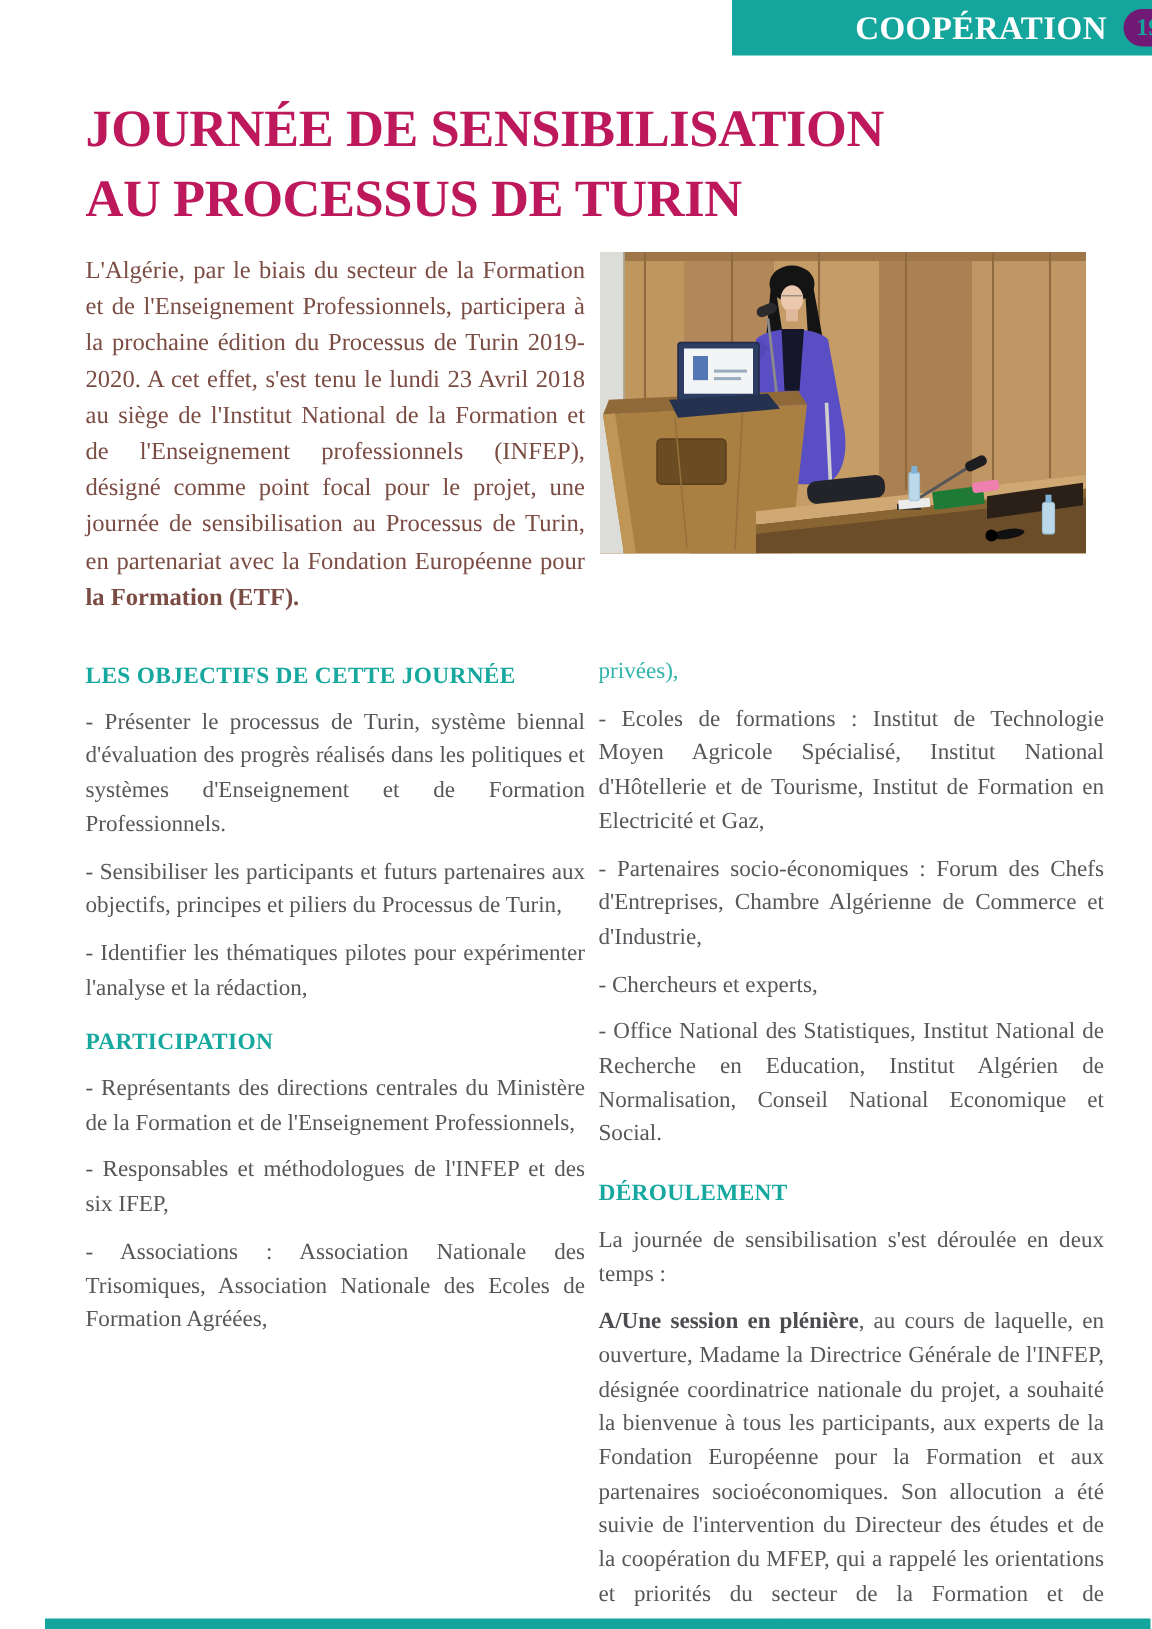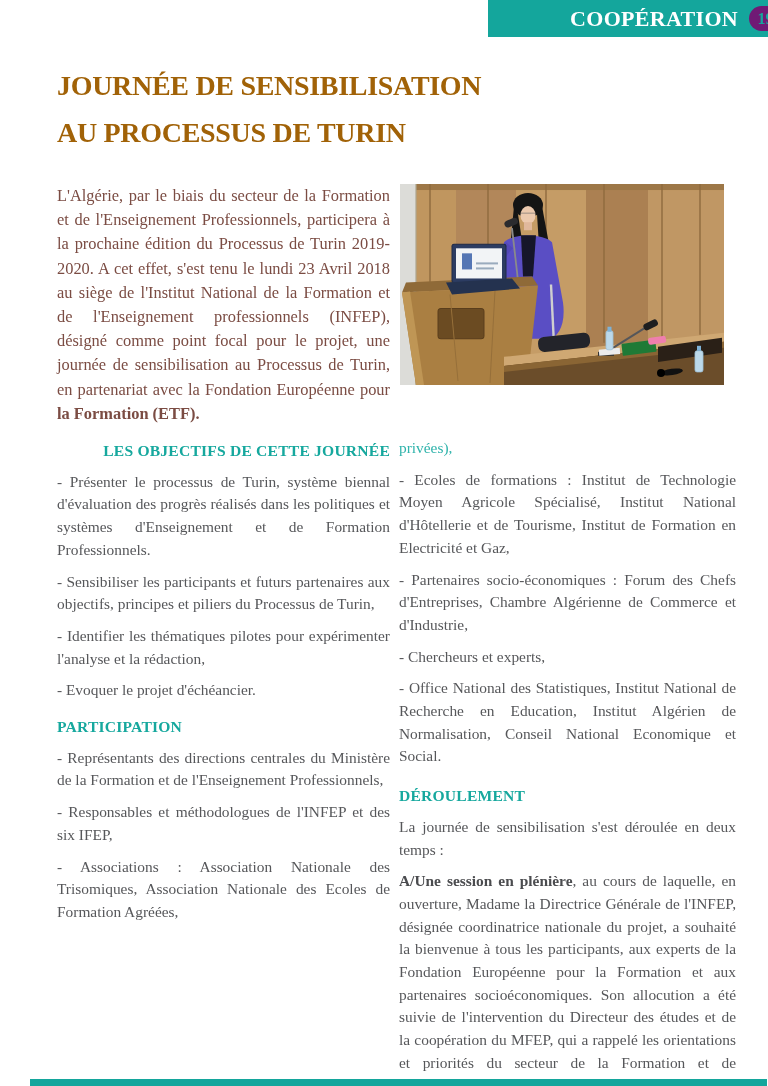--- a/index.html
+++ b/index.html
@@ -25,26 +25,26 @@
   }
   .page-badge{
     background:#701a75;color:#14A69C;
     font-weight:bold;font-size:16px;
     min-width:33px;height:25px;border-radius:13px;
     display:flex;align-items:center;justify-content:center;
   }
   
   .title{
     position:absolute;left:57px;top:62px;margin:0;
-    color:#a16207;font-size:28px;line-height:47px;
+    color:#be185d;font-size:35px;line-height:47px;
     font-weight:bold;letter-spacing:-.3px;
   }
   
   .intro-row{
-    position:absolute;left:57px;top:184px;width:667px;
+    position:absolute;left:57px;top:168px;width:667px;
     display:flex;gap:10px;
   }
   .intro{
     width:333px;margin:0;flex:none;
     color:#7B4C43;font-size:16.4px;line-height:24.2px;
     text-align:justify;
   }
   .intro b{font-weight:bold;}
   .photo{
     flex:none;width:324px;height:201px;margin:0;
@@ -57,21 +57,21 @@
     display:flex;gap:9px;
   }
   .col{color:#56575A;font-size:15.4px;line-height:22.7px;}
   .col-left{width:333px;flex:none;}
   .col-right{width:337px;flex:none;}
   .col p{margin:0 0 9px;text-align:justify;}
   .col h2{
     margin:14px 0 8px;color:#16A89E;
     font-size:15.6px;letter-spacing:.2px;font-weight:bold;
   }
-  .col h2:first-child{margin-top:3px;text-align:right;}
+  .col h2:first-child{margin-top:3px;}
   .col-right h2{margin-top:17px;}
   .teal-text{color:#2FB3AB;}
   .no-justify{text-align:left !important;}
   .col b{font-weight:bold;color:#4b4c4f;}
   
   .bottom-bar{
     position:absolute;left:30px;right:29px;bottom:0;height:7px;
     background:#14A69C;
   }
 </style>
@@ -171,21 +171,20 @@
     </figure>
   </section>
 
   <section class="columns">
 
     <div class="col col-left">
       <h2>LES  OBJECTIFS DE CETTE JOURNÉE</h2>
       <p>- Présenter le processus de Turin, système biennal d'évaluation des progrès réalisés dans les politiques et systèmes d'Enseignement et de Formation Professionnels.</p>
       <p>- Sensibiliser les participants et futurs partenaires aux objectifs, principes et piliers du Processus de Turin,</p>
       <p>- Identifier les thématiques pilotes pour expérimenter l'analyse et la rédaction,</p>
-      <p>- Evoquer le projet d'échéancier.</p>
 
       <h2>PARTICIPATION</h2>
       <p>- Représentants des directions centrales du Ministère de la Formation et de l'Enseignement Professionnels,</p>
       <p>- Responsables et méthodologues de l'INFEP  et des six IFEP,</p>
       <p>- Associations : Association Nationale des Trisomiques, Association Nationale des Ecoles de Formation Agréées,</p>
 
     </div>
 
     <div class="col col-right">
       <p class="teal-text no-justify">privées),</p>

